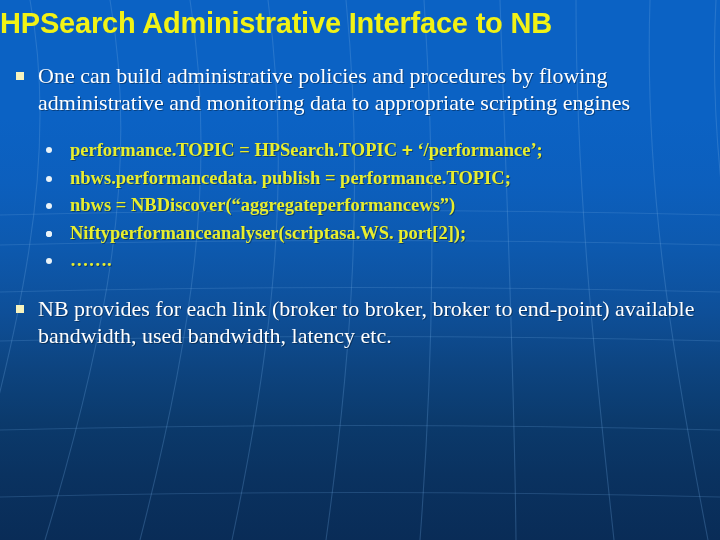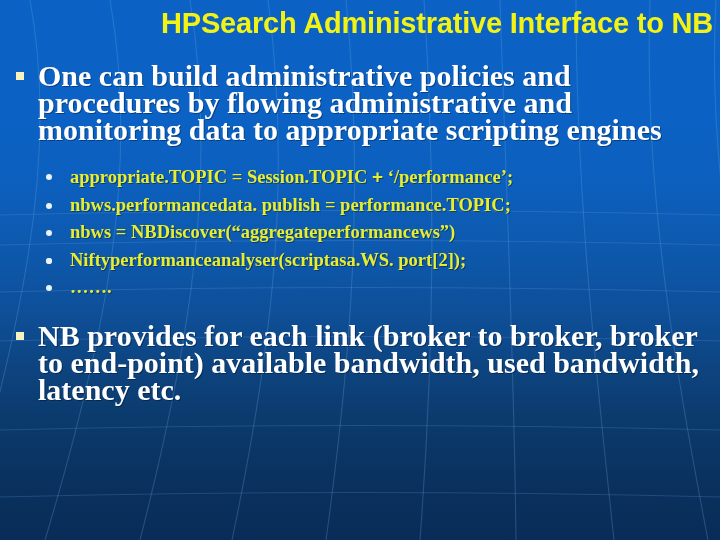--- a/index.html
+++ b/index.html
@@ -39,47 +39,46 @@
     pointer-events: none;
     opacity: .5;
   }
 
   
   .title {
     position: absolute;
     top: 4px;
     left: 0;
     width: 696px;
-    text-align: right;
+    text-align: left;
     font-family: "Liberation Sans", sans-serif;
     font-weight: bold;
     font-size: 29px;
     line-height: 38px;
     color: #f2f215;
     letter-spacing: -0.2px;
     white-space: nowrap;
-    margin-left: 17px;
   }
 
   
   .content {
     position: absolute;
     top: 62px;
     left: 0;
     width: 720px;
   }
 
   .lvl1 {
     position: relative;
     padding-left: 38px;
     padding-right: 10px;
     color: #ffffff;
-    font-size: 30px;
+    font-size: 22px;
     line-height: 27px;
-    font-weight: bold;
+    font-weight: normal;
     text-shadow: 1px 1px 0 rgba(0,0,0,.35);
   }
   .lvl1 .sq {
     position: absolute;
     left: 16px;
     top: 10px;
     width: 8px;
     height: 8px;
     background: #f7f3bd;
   }
@@ -155,21 +154,21 @@
       <span class="sq"></span>
       <span>One can build administrative policies and procedures by flowing administrative and monitoring data to appropriate scripting engines</span>
     </div>
 
     <div class="gap-a"></div>
 
     <div class="sublist">
 
       <div class="lvl2">
         <span class="dot"></span>
-        <span>appropriate.TOPIC = Session.TOPIC </span><span class="plus">+</span><span> ‘/performance’;</span>
+        <span>performance.TOPIC = HPSearch.TOPIC </span><span class="plus">+</span><span> ‘/performance’;</span>
       </div>
 
       <div class="lvl2">
         <span class="dot"></span>
         <span>nbws.performancedata. publish = performance.TOPIC;</span>
       </div>
 
       <div class="lvl2">
         <span class="dot"></span>
         <span>nbws = NBDiscover(“aggregateperformancews”)</span>

